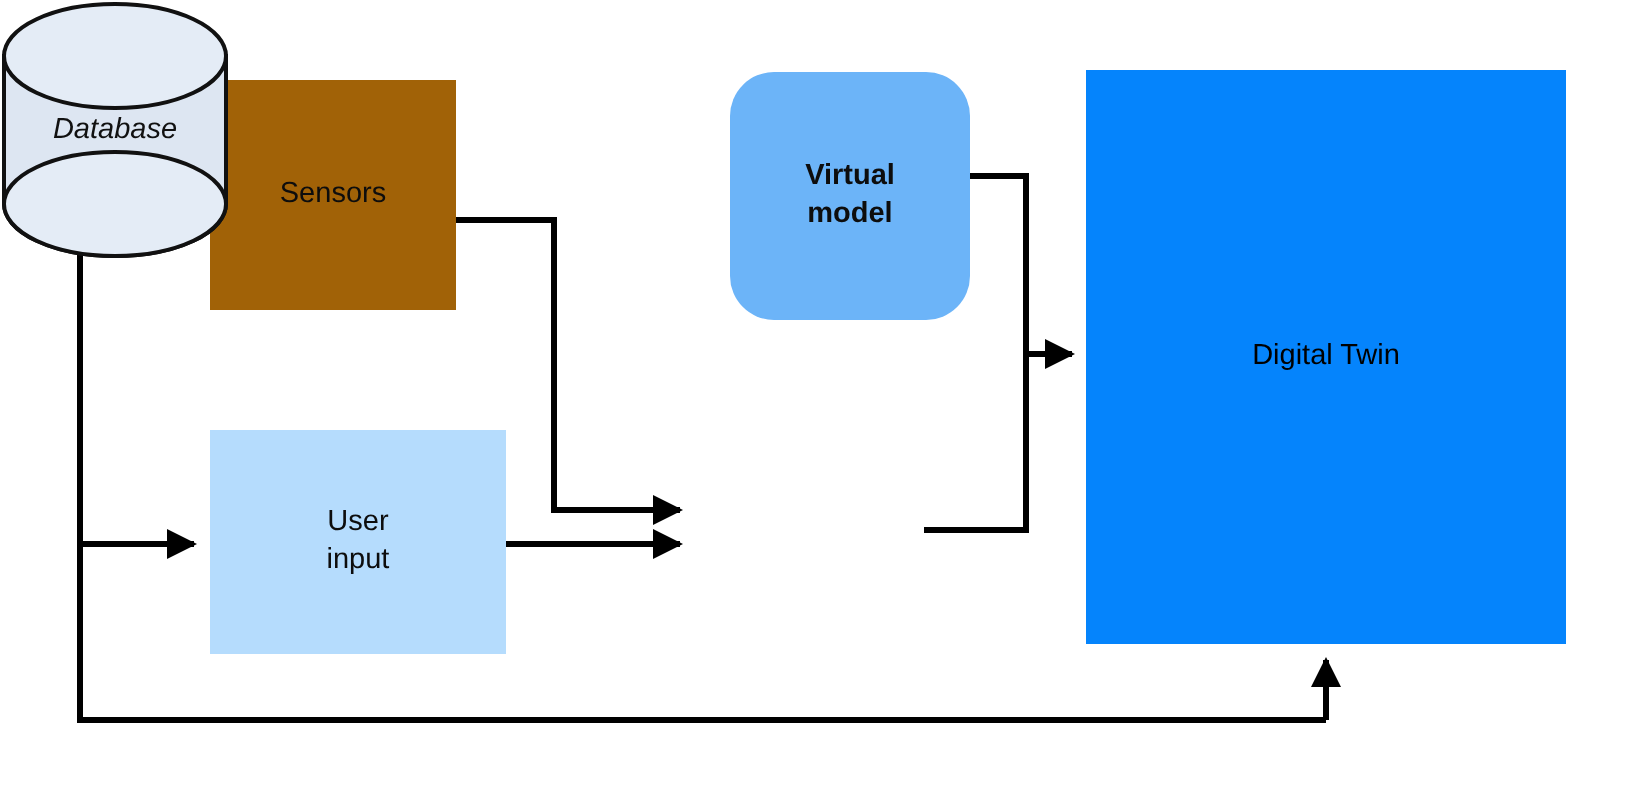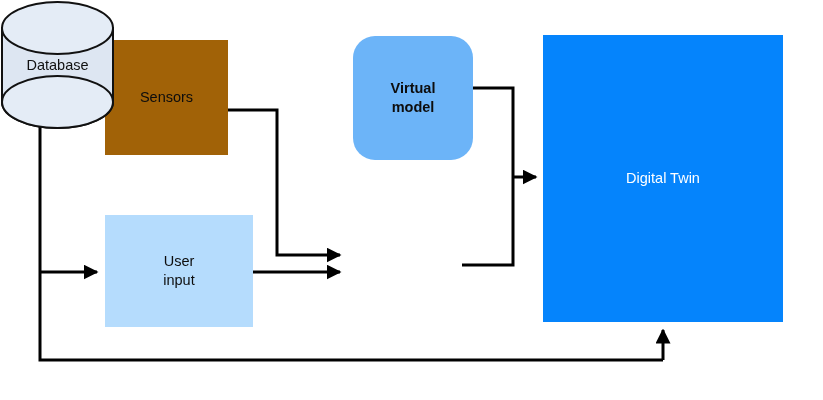--- a/index.html
+++ b/index.html
@@ -55,47 +55,48 @@
     left: 105px;
     top: 215px;
     width: 148px;
     height: 112px;
     background: #b5dcfd;
     color: #0d0d0d;
     font-size: 14.5px;
   }
   
   #node-virtual-model {
-    left: 353px;
+    left: 365px;
     top: 36px;
     width: 120px;
     height: 124px;
     background: #6cb4f8;
     color: #0d0d0d;
     border-radius: 22px;
     font-size: 14.5px;
     font-weight: 600;
     justify-content: center;
   }
   
   #node-digital-twin {
     left: 543px;
     top: 35px;
     width: 240px;
     height: 287px;
     background: #0584fc;
-    color: #ffffff;
+    color: #000000;
     font-size: 14.5px;
   }
   
   #node-database {
     left: 347px;
     top: 197px;
     width: 115px;
     height: 130px;
+    font-style: italic;
   }
   #node-database .cyl-svg {
     position: absolute;
     left: 0;
     top: 0;
     width: 115px;
     height: 130px;
   }
   #node-database .cyl-text {
     position: absolute;

